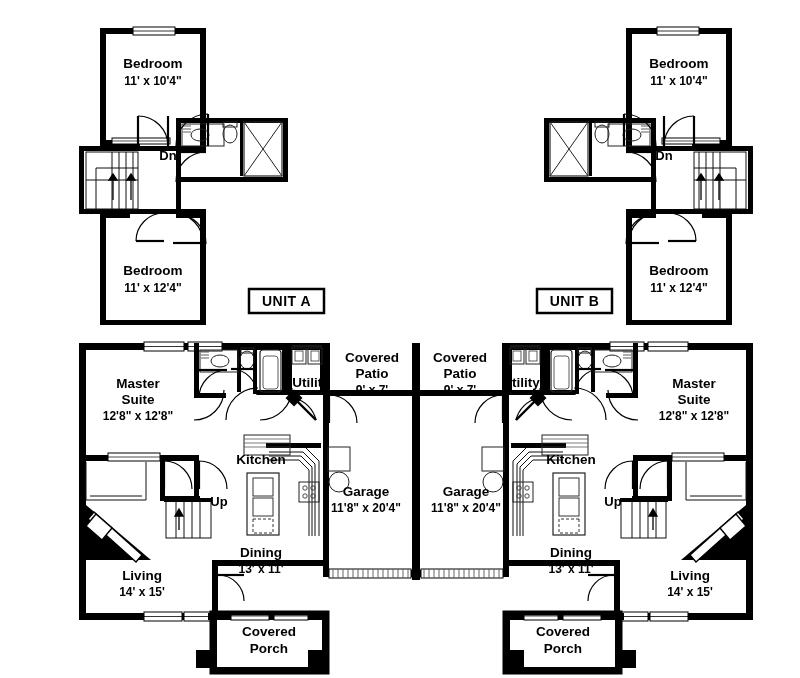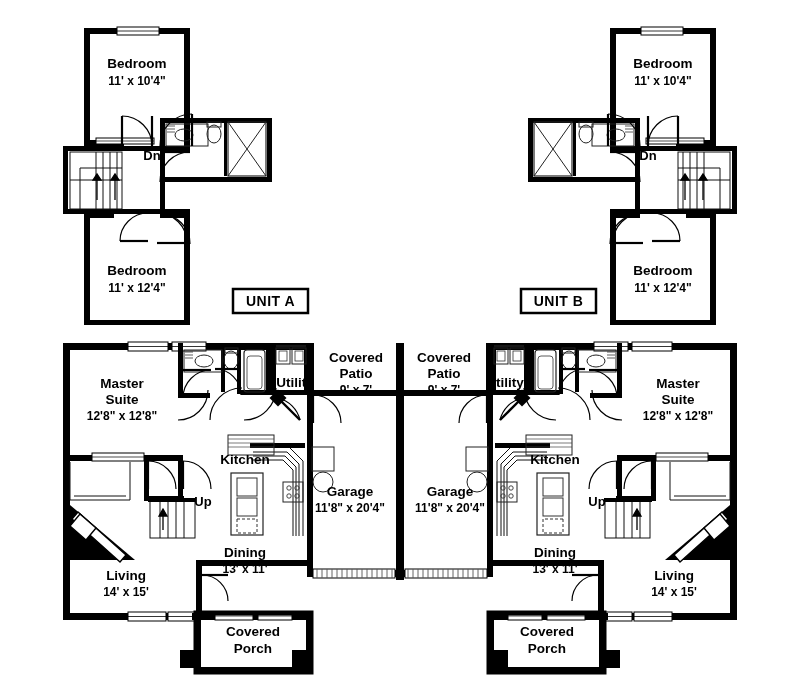--- a/index.html
+++ b/index.html
@@ -3,21 +3,21 @@
 <meta charset="utf-8">
 <style>
   html,body{margin:0;padding:0;background:#ffffff;}
   body{
     width:800px;height:678px;
     font-family:"Liberation Sans", sans-serif;
     color:#000;
     overflow:hidden;
     position:relative;
   }
-  #stage{position:absolute;left:0;top:0;width:776px;height:678px;}
+  #stage{position:absolute;left:16px;top:0;width:776px;height:678px;}
   svg{display:block;}
   .lbl{
     font-family:"Liberation Sans", sans-serif;
     font-weight:bold;
     text-anchor:middle;
     fill:#000;
   }
   .lbl-name{font-size:13.5px;}
   .lbl-dim{font-size:12px;}
   .lbl-sm{font-size:13px;}

